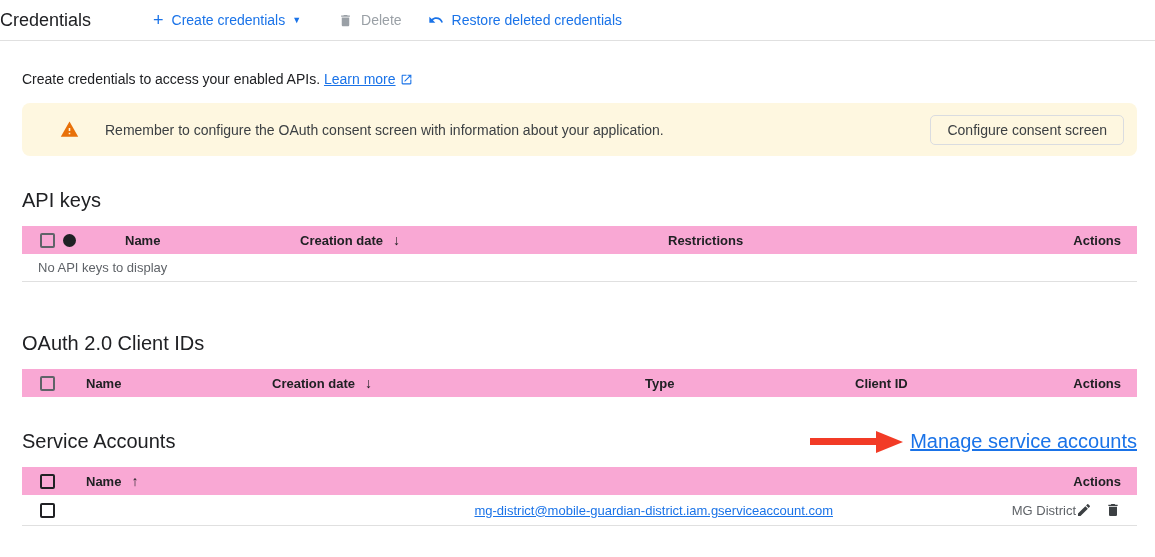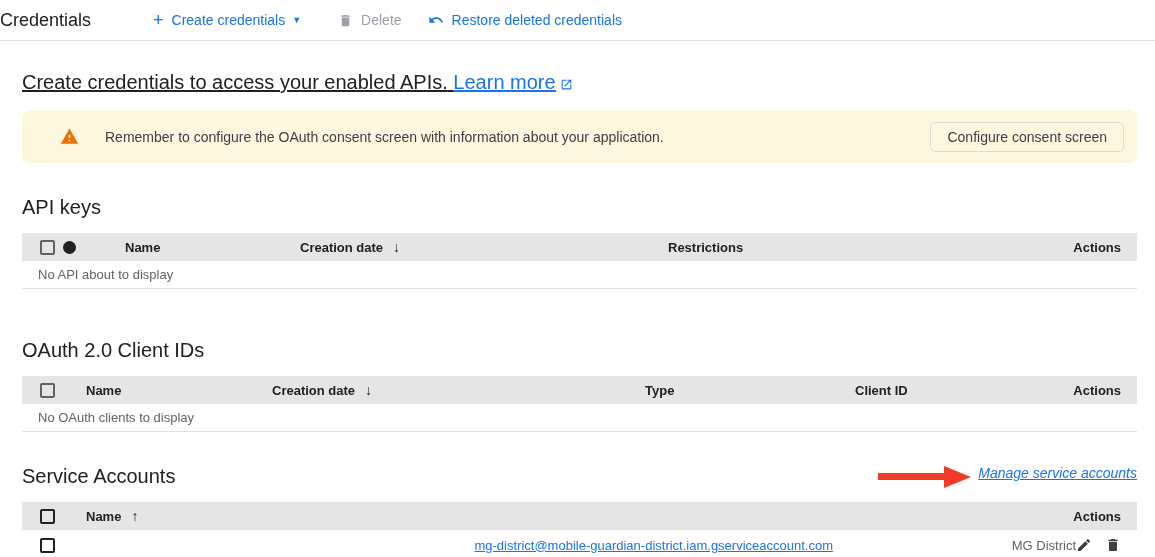--- a/index.html
+++ b/index.html
@@ -25,21 +25,21 @@
     font-size: 14px; font-weight: 500; color: #1a73e8;
     cursor: pointer; white-space: nowrap;
   }
   .tb-btn .plus { font-size: 18px; font-weight: 400; margin-right: 8px; line-height: 1; }
   .tb-btn .caret { font-size: 9px; margin-left: 7px; }
   .tb-btn.create { margin-right: 37px; }
   .tb-btn.disabled { color: #9aa0a6; cursor: default; margin-right: 26px; }
   .tb-btn .ic { margin-right: 8px; }
 
   
-  .intro { margin: 30px 0 0 22px; font-size: 20px; color: #202124; text-decoration: underline; }
+  .intro { margin: 30px 0 0 22px; font-size: 14px; color: #202124; }
   .link { color: #1a73e8; text-decoration: underline; cursor: pointer; }
   .ext-ic { display: inline-block; vertical-align: -2px; margin-left: 4px; }
 
   
   .banner {
     margin: 16px 18px 0 22px;
     height: 53px;
     background: #fef7e0;
     border-radius: 8px;
     display: flex; align-items: center;
@@ -54,21 +54,21 @@
     font-size: 14px; font-weight: 400; color: #3c4043;
     padding: 6px 16px; cursor: pointer; white-space: nowrap;
   }
 
   
   .section-title { margin: 33px 0 0 22px; font-size: 20px; font-weight: 400; color: #202124; }
   .section-title.oauth { margin-top: 50px; }
   .table { margin: 14px 18px 0 22px; font-size: 13px; }
   .thead {
     display: grid; align-items: center;
-    height: 28px; background: #e5e5e5;
+    height: 28px; background: #f9a8d4;
     font-weight: 700; color: #202124;
     padding: 0 16px 0 18px;
   }
   .trow {
     display: grid; align-items: center;
     height: 28px;
     border-bottom: 1px solid #e0e0e0;
     padding: 0 16px 0 18px;
   }
   .g-api  { grid-template-columns: 23px 62px 175px 368px 1fr auto; }
@@ -97,21 +97,21 @@
   .sa-head { display: flex; margin: 33px 18px 0 22px; }
   .sa-head .section-title { margin: 0; }
   .annotation-arrow { margin-left: auto; display: flex; align-items: center; }
   .arrow-shaft { width: 66px; height: 7px; background: #f23b26; }
   .arrow-head {
     width: 0; height: 0;
     border-top: 11px solid transparent;
     border-bottom: 11px solid transparent;
     border-left: 27px solid #f23b26;
   }
-  .manage-link { margin-left: 7px; font-size: 14px; font-style: italic; }
+  .manage-link { margin-left: 7px; font-size: 20px; }
 </style>
 </head>
 <body>
 
 <div class="toolbar">
   <div class="toolbar-title">Credentials</div>
 
   <div class="tb-btn create">
     <span class="plus">+</span>
     <span>Create credentials</span>
@@ -161,36 +161,35 @@
         <div class="cb"></div>
       </div>
     <div>
         <div class="status-circle"></div>
       </div>
     <div><span>Name</span></div>
     <div><span>Creation date</span><span class="sort">↓</span></div>
     <div><span>Restrictions</span></div>
     <div class="col-actions">Actions</div>
   </div>
-  <div class="empty-row">No API about to display</div>
+  <div class="empty-row">No API keys to display</div>
 </div>
 
 <div class="section-title oauth">OAuth 2.0 Client IDs</div>
 <div class="table">
   <div class="thead g-oauth">
     <div>
         <div class="cb"></div>
       </div>
     <div><span>Name</span></div>
     <div><span>Creation date</span><span class="sort">↓</span></div>
     <div><span>Type</span></div>
     <div><span>Client ID</span></div>
     <div class="col-actions">Actions</div>
   </div>
-  <div class="empty-row">No OAuth clients to display</div>
 </div>
 
 <div class="sa-head">
   <div class="section-title">Service Accounts</div>
   <div class="annotation-arrow">
     <div class="arrow-shaft"></div>
     <div class="arrow-head"></div>
   </div>
   <span class="link manage-link">Manage service accounts</span>
 </div>

